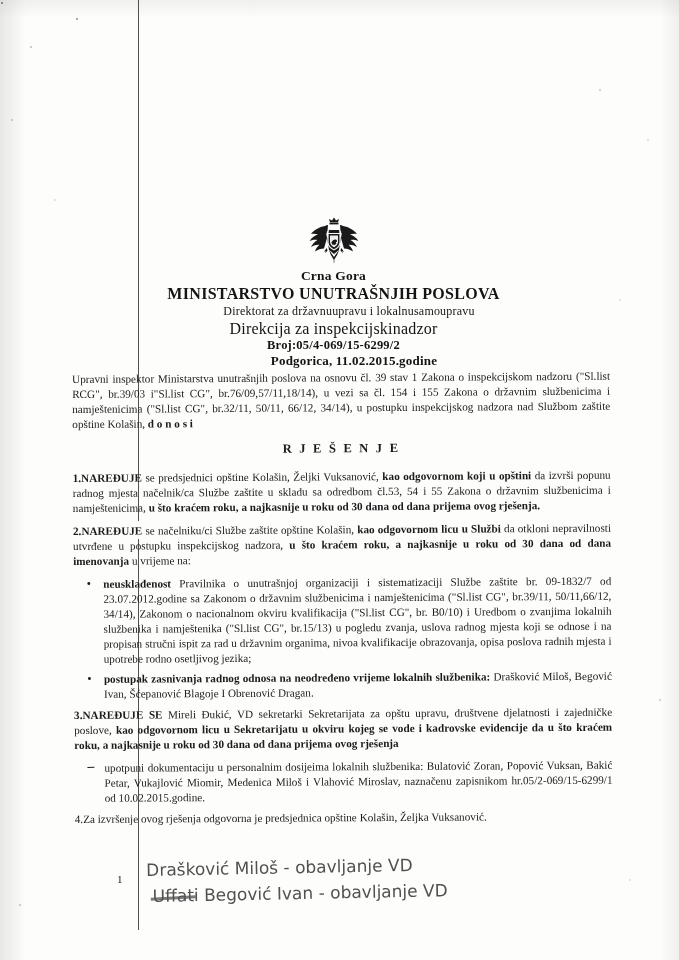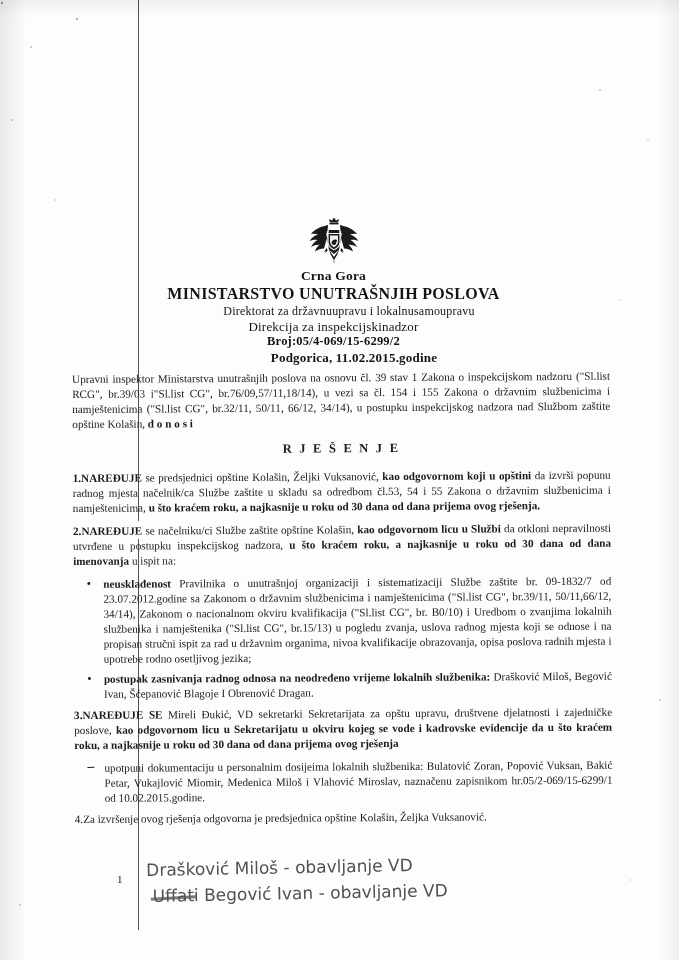--- a/index.html
+++ b/index.html
@@ -51,21 +51,21 @@
     position:absolute;left:0;right:12px;top:216px;
     text-align:center;
     color:#141414;
   }
   .crest{display:block;margin:0 auto 4px auto;}
   .mh-line{line-height:1.22;letter-spacing:.2px;}
   .mh-country{font-size:13.5px;font-weight:700;}
   .mh-gov{font-size:13.5px;font-weight:400;}
   .mh-ministry{font-size:16px;font-weight:700;letter-spacing:.3px;}
   .mh-dir1{font-size:12px;padding-left:31px;}
-  .mh-dir2{font-size:13px;}
+  .mh-dir2{font-size:16px;}
   .mh-broj{font-size:12.5px;font-weight:700;}
   .mh-place{font-size:13px;font-weight:700;margin-left:41px;}
 
   
   .body-text{
     position:absolute;left:72px;top:372px;width:538px;
     color:#1b1b1b;
     font-size:11.2px;
     line-height:1.34;
     text-align:justify;
@@ -186,21 +186,21 @@
   </div>
 
   <div class="body-text skew">
 
     <p class="para intro"><span>Upravni inspektor Ministarstva unutrašnjih poslova na osnovu čl. 39 stav 1 Zakona o inspekcijskom nadzoru ("Sl.list RCG", br.39/03 i"Sl.list CG", br.76/09,57/11,18/14), u vezi sa čl. 154 i 155 Zakona o državnim službenicima i namještenicima ("Sl.list  CG", br.32/11, 50/11, 66/12, 34/14), u postupku inspekcijskog nadzora nad Službom zaštite opštine Kolašin, </span><b>d o n o s i</b></p>
 
     <div class="doc-title">R J E Š E N J E</div>
 
     <p class="para"><b>1.NAREĐUJE</b><span> se  predsjednici  opštine Kolašin, Željki Vuksanović, </span><b>kao  odgovornom  koji  u  opštini</b><span> da izvrši popunu  radnog mjesta načelnik/ca Službe zaštite u skladu sa odredbom čl.53, 54 i 55 Zakona o državnim službenicima i namještenicima, </span><b>u što kraćem roku, a najkasnije u roku od 30 dana od dana prijema ovog rješenja.</b></p>
 
-    <p class="para"><b>2.NAREĐUJE</b><span> se načelniku/ci Službe zaštite opštine Kolašin, </span><b>kao odgovornom licu u Službi</b><span>  da otkloni nepravilnosti  utvrđene u postupku inspekcijskog nadzora, </span><b>u što kraćem roku, a najkasnije u roku od 30 dana od dana imenovanja</b><span>  u ispit na:</span></p>
+    <p class="para"><b>2.NAREĐUJE</b><span> se načelniku/ci Službe zaštite opštine Kolašin, </span><b>kao odgovornom licu u Službi</b><span>  da otkloni nepravilnosti  utvrđene u postupku inspekcijskog nadzora, </span><b>u što kraćem roku, a najkasnije u roku od 30 dana od dana imenovanja</b><span>  u vrijeme na:</span></p>
 
     <ul class="bullets">
       <li>
         <span class="dot"></span><b>neusklađenost</b><span> Pravilnika o unutrašnjoj organizaciji i sistematizaciji Službe zaštite br. 09-1832/7 od 23.07.2012.godine sa Zakonom o državnim službenicima i namještenicima ("Sl.list CG", br.39/11, 50/11,66/12, 34/14), Zakonom o nacionalnom okviru kvalifikacija ("Sl.list CG", br. B0/10) i Uredbom o zvanjima lokalnih službenika i namještenika ("Sl.list CG", br.15/13) u pogledu zvanja, uslova radnog mjesta koji se odnose i na propisan stručni ispit za rad u državnim organima, nivoa kvalifikacije obrazovanja, opisa poslova radnih mjesta i upotrebe rodno osetljivog jezika;</span>
       </li>
       <li>
         <span class="dot"></span><b>postupak zasnivanja radnog odnosa na neodređeno vrijeme lokalnih službenika:</b><span> Drašković Miloš, Begović Ivan, Šćepanović Blagoje I Obrenović Dragan.</span>
       </li>
     </ul>
 

